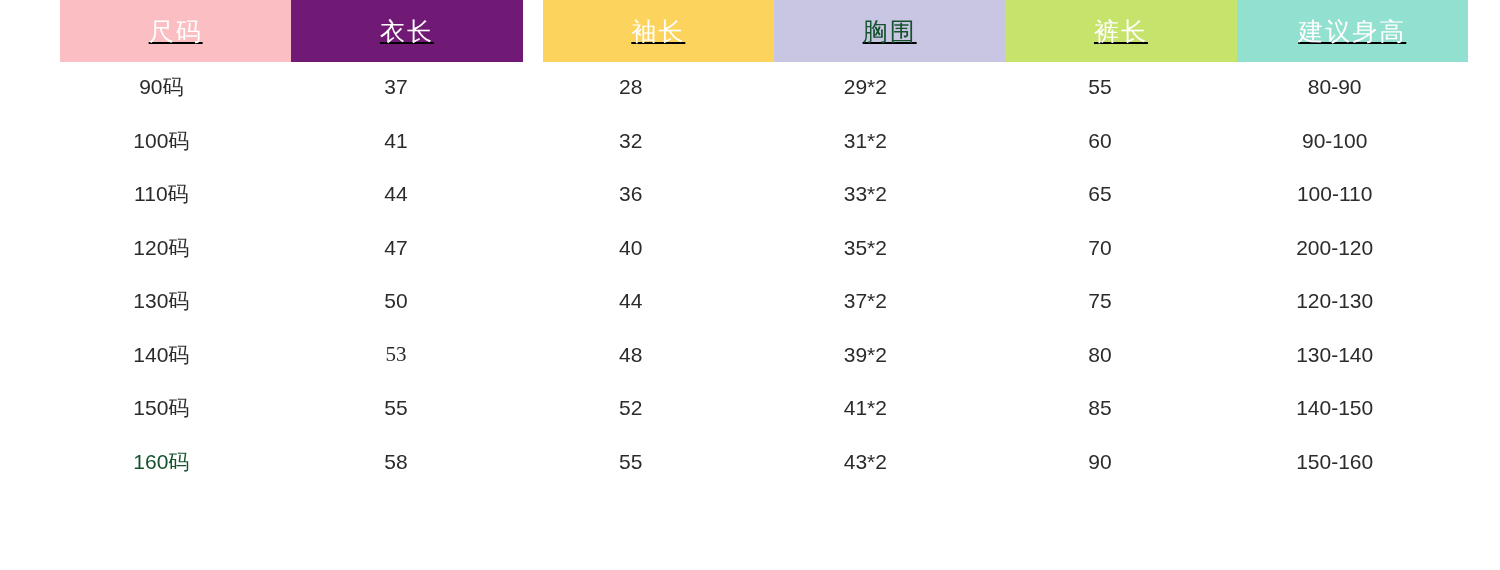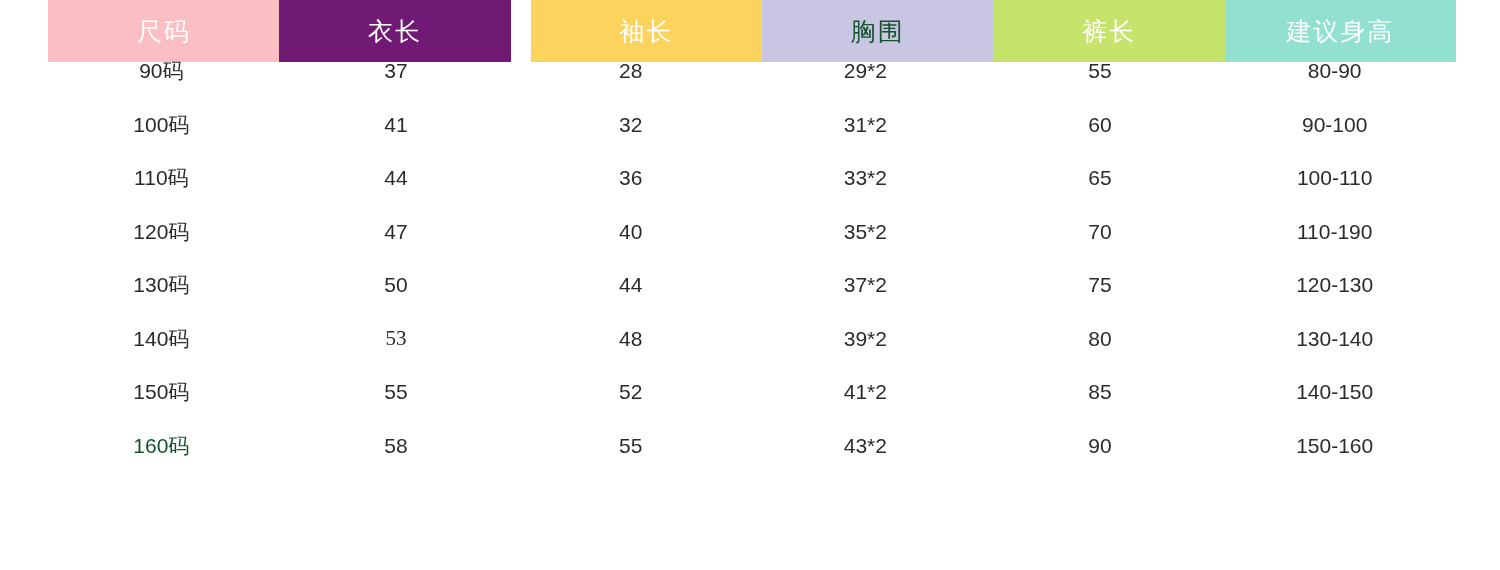--- a/index.html
+++ b/index.html
@@ -18,43 +18,44 @@
   #size-chart {
     position: relative;
     width: 1500px;
     height: 570px;
     background: #ffffff;
   }
 
   
   .chart-header {
     position: absolute;
-    left: 48px;
+    left: 60px;
     top: 0px;
     width: 1408px;
     height: 62px;
     display: flex;
+    text-decoration: underline;
   }
   .header-cell {
     flex: 1 1 0;
     display: flex;
     align-items: center;
     justify-content: center;
     color: #ffffff;
     font-size: 25px;
     letter-spacing: 2px;
     line-height: 1;
     user-select: none;
   }
 
   
   .chart-body {
     position: absolute;
     left: 44px;
-    top: 44px;
+    top: 60px;
     width: 1408px;
   }
   .chart-row {
     display: flex;
     height: 53.5px;
     align-items: center;
   }
   .body-cell {
     flex: 1 1 0;
     display: flex;
@@ -116,21 +117,21 @@
         <div class="body-cell" style="color: rgb(43, 43, 43);">33*2</div>
         <div class="body-cell" style="color: rgb(43, 43, 43);">65</div>
         <div class="body-cell" style="color: rgb(43, 43, 43);">100-110</div>
       </div>
       <div class="chart-row">
         <div class="body-cell" style="color: rgb(43, 43, 43);">120码</div>
         <div class="body-cell" style="color: rgb(43, 43, 43);">47</div>
         <div class="body-cell" style="color: rgb(43, 43, 43);">40</div>
         <div class="body-cell" style="color: rgb(43, 43, 43);">35*2</div>
         <div class="body-cell" style="color: rgb(43, 43, 43);">70</div>
-        <div class="body-cell" style="color: rgb(43, 43, 43);">110-190</div>
+        <div class="body-cell" style="color: rgb(43, 43, 43);">200-120</div>
       </div>
       <div class="chart-row">
         <div class="body-cell" style="color: rgb(43, 43, 43);">130码</div>
         <div class="body-cell" style="color: rgb(43, 43, 43);">50</div>
         <div class="body-cell" style="color: rgb(43, 43, 43);">44</div>
         <div class="body-cell" style="color: rgb(43, 43, 43);">37*2</div>
         <div class="body-cell" style="color: rgb(43, 43, 43);">75</div>
         <div class="body-cell" style="color: rgb(43, 43, 43);">120-130</div>
       </div>
       <div class="chart-row">

